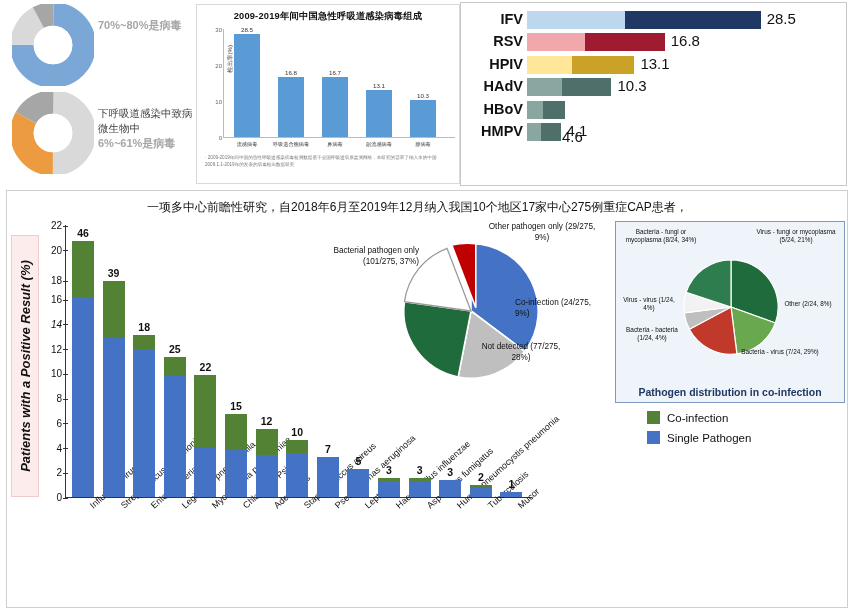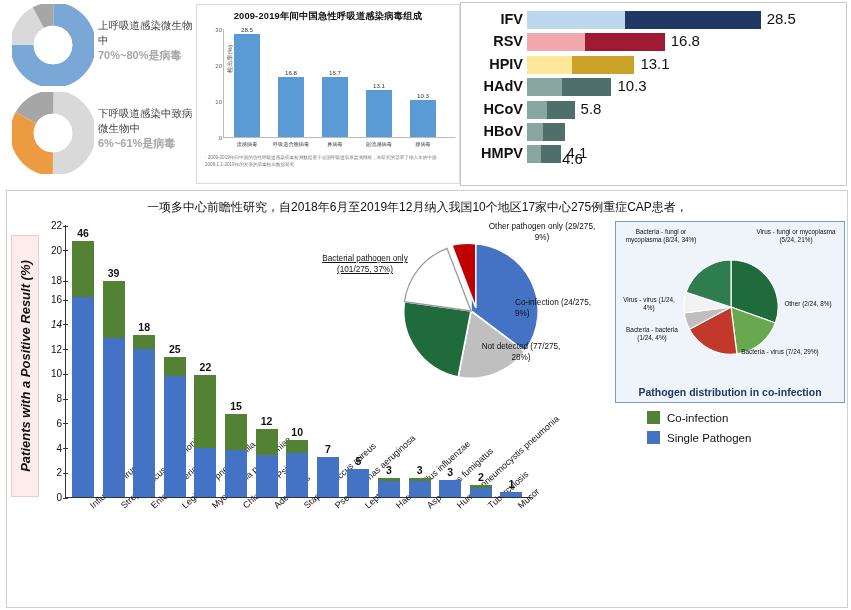--- a/index.html
+++ b/index.html
@@ -64,21 +64,20 @@
   <div class="donut-row">
     <div class="donut-wrap">
       <svg width="82" height="82" viewBox="0 0 42 42">
         <circle cx="21" cy="21" r="15.9" fill="transparent" stroke="#7ba7d7" stroke-width="12" stroke-dasharray="75 25" stroke-dashoffset="25"></circle>
         <circle cx="21" cy="21" r="15.9" fill="transparent" stroke="#d9d9d9" stroke-width="12" stroke-dasharray="17 83" stroke-dashoffset="-50"></circle>
         <circle cx="21" cy="21" r="15.9" fill="transparent" stroke="#a6a6a6" stroke-width="12" stroke-dasharray="8 92" stroke-dashoffset="-67"></circle>
         <circle cx="21" cy="21" r="9.9" fill="#ffffff"></circle>
       </svg>
     </div>
     <div class="donut-text">
-      <div>上呼吸道感染微生物中</div>
       <div class="hl">70%~80%是病毒</div>
     </div>
   </div>
 
   <div class="donut-row">
     <div class="donut-wrap">
       <svg width="82" height="82" viewBox="0 0 42 42">
         <circle cx="21" cy="21" r="15.9" fill="transparent" stroke="#d9d9d9" stroke-width="12" stroke-dasharray="50 50" stroke-dashoffset="25"></circle>
         <circle cx="21" cy="21" r="15.9" fill="transparent" stroke="#ed9b41" stroke-width="12" stroke-dasharray="33 67" stroke-dashoffset="-25"></circle>
         <circle cx="21" cy="21" r="15.9" fill="transparent" stroke="#a6a6a6" stroke-width="12" stroke-dasharray="17 83" stroke-dashoffset="-58"></circle>
@@ -139,26 +138,20 @@
         <div class="hbarseg" style="left: 111.116px; width: 62.3036px; background: rgb(201, 162, 39);"></div>
         <div class="hval" style="left: 179.42px;">13.1</div>
       </div>
       <div class="hrow">
         <div class="hlabel">HAdV</div>
         <div class="hbarseg" style="left: 66px; width: 35.4732px; background: rgb(138, 166, 161);"></div>
         <div class="hbarseg" style="left: 101.473px; width: 48.9868px; background: rgb(79, 111, 107);"></div>
         <div class="hval" style="left: 156.46px;">10.3</div>
       </div>
       <div class="hrow">
-        <div class="hlabel">HCoV</div>
-        <div class="hbarseg" style="left: 66px; width: 19.9752px; background: rgb(138, 166, 161);"></div>
-        <div class="hbarseg" style="left: 85.9752px; width: 27.5848px; background: rgb(79, 111, 107);"></div>
-        <div class="hval" style="left: 119.56px;">5.8</div>
-      </div>
-      <div class="hrow">
         <div class="hlabel">HBoV</div>
         <div class="hbarseg" style="left: 66px; width: 15.8424px; background: rgb(138, 166, 161);"></div>
         <div class="hbarseg" style="left: 81.8424px; width: 21.8776px; background: rgb(79, 111, 107);"></div>
         <div class="hval" style="left: 101px; margin-top: 28px;">4.6</div>
       </div>
       <div class="hrow">
         <div class="hlabel">HMPV</div>
         <div class="hbarseg" style="left: 66px; width: 14.1204px; background: rgb(138, 166, 161);"></div>
         <div class="hbarseg" style="left: 80.1204px; width: 19.4996px; background: rgb(79, 111, 107);"></div>
         <div class="hval" style="left: 105.62px;">4.1</div>
@@ -292,21 +285,21 @@
   <div id="pie-main">
     <svg width="160" height="160" viewBox="0 0 100 100" style="position:absolute;left:54px;top:8px;">
       <g transform="translate(50,50)">
         <path d="M0,0 L0,-42 A42,42 0 0,1 33.6,25.2 Z" fill="#4472c4" stroke="#ffffff" stroke-width="1"></path>
         <path d="M0,0 L33.6,25.2 A42,42 0 0,1 -8.0,41.2 Z" fill="#bfbfbf" stroke="#ffffff" stroke-width="1"></path>
         <path d="M0,0 L-8.0,41.2 A42,42 0 0,1 -41.6,-5.8 Z" fill="#1f6b3b" stroke="#ffffff" stroke-width="1"></path>
         <path d="M0,0 L-41.6,-5.8 A42,42 0 0,1 -15.0,-39.2 Z" fill="#ffffff" stroke="#9a9a9a" stroke-width="0.8"></path>
         <path d="M3,-2 L-12.0,-41.2 A42,42 0 0,1 3,-42 Z" fill="#c00000" stroke="#ffffff" stroke-width="1"></path>
       </g>
     </svg>
-    <div class="pie-lab" style="left:-26px;top:30px;width:108px;text-decoration:underline;">Bacterial pathogen only
+    <div class="pie-lab" style="left:-26px;top:22px;width:108px;text-align:right;">Bacterial pathogen only
 (101/275, 37%)</div>
     <div class="pie-lab" style="left:150px;top:-2px;width:110px;">Other pathogen only
 (29/275, 9%)</div>
     <div class="pie-lab" style="left:178px;top:74px;width:86px;text-align:left;">Co-infection
 (24/275, 9%)</div>
     <div class="pie-lab" style="left:140px;top:118px;width:88px;">Not detected
 (77/275, 28%)</div>
   </div>
 
   <div id="pie-co">

